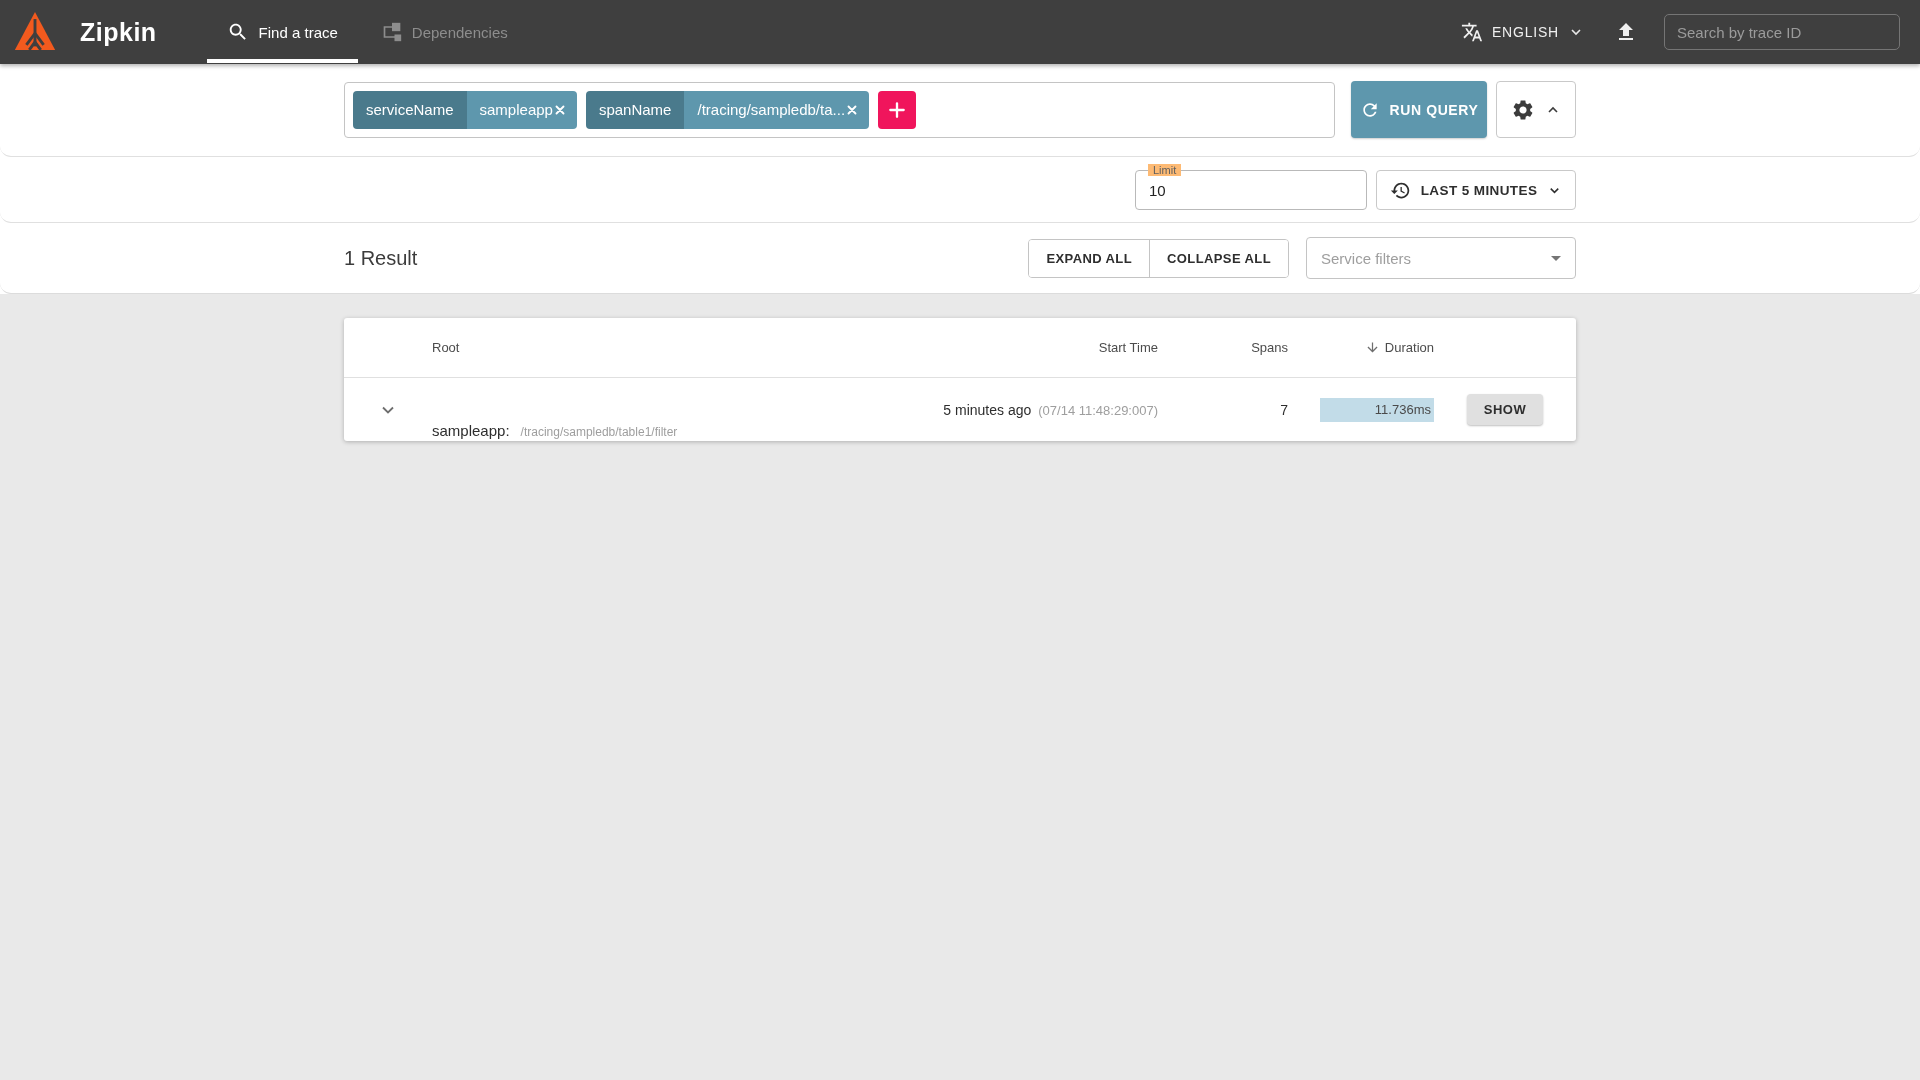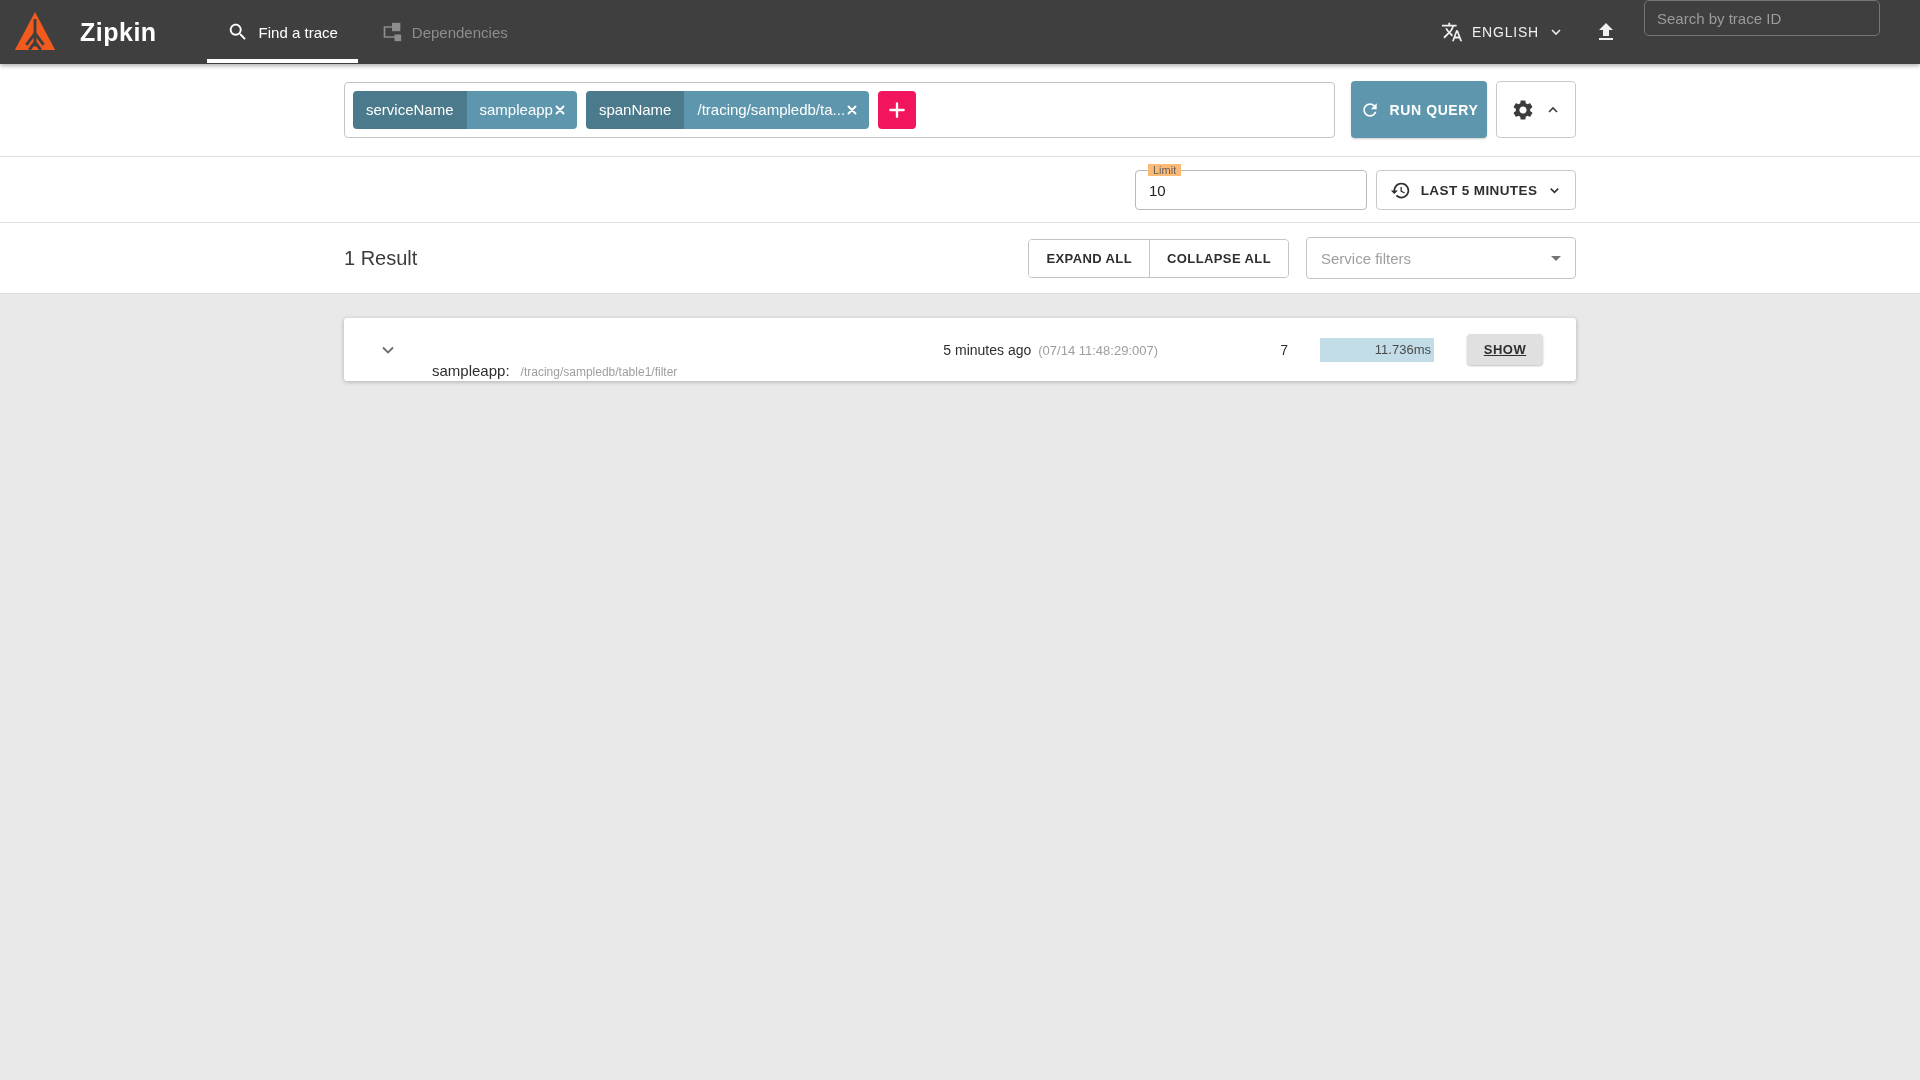--- a/index.html
+++ b/index.html
@@ -18,30 +18,30 @@
     display:flex; align-items:center; gap:10px; padding:0 22px; cursor:pointer;
     font-size:15px; color:#8d8d8d; position:relative;
   }
   .tab.active { color:#fff; }
   .tab.active::after {
     content:""; position:absolute; left:2px; right:2px; bottom:1px; height:4px; background:#fff;
   }
   .hspacer { flex:1; }
   .lang { display:flex; align-items:center; gap:9px; color:#f0f0f0; font-size:14px; letter-spacing:.8px; cursor:pointer; }
   .upload-btn { background:none; border:none; margin:0 26px 0 30px; display:flex; align-items:center; cursor:pointer; }
-  .trace-search-wrap { display:flex; margin-right:40px; }
+  .trace-search-wrap { display:flex; align-items:center; margin-right:20px; }
   .trace-search {
     width:236px; height:36px; background:transparent; border:1px solid #757575; border-radius:5px;
     color:#eee; font-size:15px; padding:0 12px; outline:none; font-family:"Liberation Sans",sans-serif;
   }
   .trace-search::placeholder { color:#9b9b9b; }
 
   
   .query-section { background:#fff; }
-  .qrow { border-bottom:1px solid #e0e0e0; }
+  .qrow { border-bottom:1px solid #e0e0e0;border-radius:11px; }
   .qrow-inner { width:1232px; margin:0 auto; display:flex; align-items:center; }
   .row1 .qrow-inner { padding:17px 0 18px; }
   .query-box {
     flex:1; min-height:56px; border:1px solid #c4c4c4; border-radius:4px;
     display:flex; align-items:center; padding:8px 8px; gap:9px; cursor:text;
   }
   .chip { display:flex; align-items:stretch; height:38px; border-radius:4px; overflow:hidden; font-size:15px; cursor:pointer; }
   .chip-key { background:#4a7a8c; color:#fff; display:flex; align-items:center; padding:0 13px; }
   .chip-val { background:#5e97ad; color:#fff; display:flex; align-items:center; padding:0 10px 0 13px; }
   .chip-x { display:flex; align-items:center; cursor:pointer; }
@@ -112,21 +112,20 @@
   .dur-cell { display:flex; justify-content:flex-end; }
   .dur-bar {
     width:114px; height:24px; background:#c2dce8; display:flex; align-items:center; justify-content:flex-end;
     padding:0 3px; font-size:13px; color:#4a4a4a;
   }
   .show-cell { display:flex; justify-content:center; }
   .show-btn {
     background:#e0e0e0; border:none; border-radius:4px; padding:8px 17px; font-size:13px; font-weight:bold;
     color:#2e2e2e; letter-spacing:.5px; cursor:pointer; box-shadow:0 1px 2px rgba(0,0,0,.25);
     font-family:"Liberation Sans",sans-serif;
-    text-decoration:underline;
   }
   svg { display:block; }
 </style>
 </head>
 <body>
 
 <div class="app">
 
   <header class="app-header">
     <div class="logo-wrap">
@@ -269,20 +268,33 @@
             <i class="caret-down"></i>
           </div>
         </div>
       </div>
     </div>
   </section>
 
   <main class="results-area">
     <div class="card">
 
+      <div class="tgrid thead">
+        <div></div>
+        <div class="th">Root</div>
+        <div class="th cell-right">Start Time</div>
+        <div class="th cell-right">Spans</div>
+        <div class="th dur">
+          <svg width="15" height="15" viewBox="0 0 24 24">
+            <path fill="#6e6e6e" d="M20 12l-1.41-1.41L13 16.17V4h-2v12.17l-5.58-5.59L4 12l8 8 8-8z"></path>
+          </svg>
+          <span>Duration</span>
+        </div>
+        <div></div>
+      </div>
 
       <div class="tgrid trow">
         <div class="row-chevron">
           <svg width="20" height="20" viewBox="0 0 24 24">
             <path fill="none" stroke="#6e6e6e" stroke-width="2.2" d="M6 9l6 6 6-6"></path>
           </svg>
         </div>
         <div class="root-cell">
           <span class="svc-name">sampleapp:</span>
           <span class="span-path">/tracing/sampledb/table1/filter</span>

